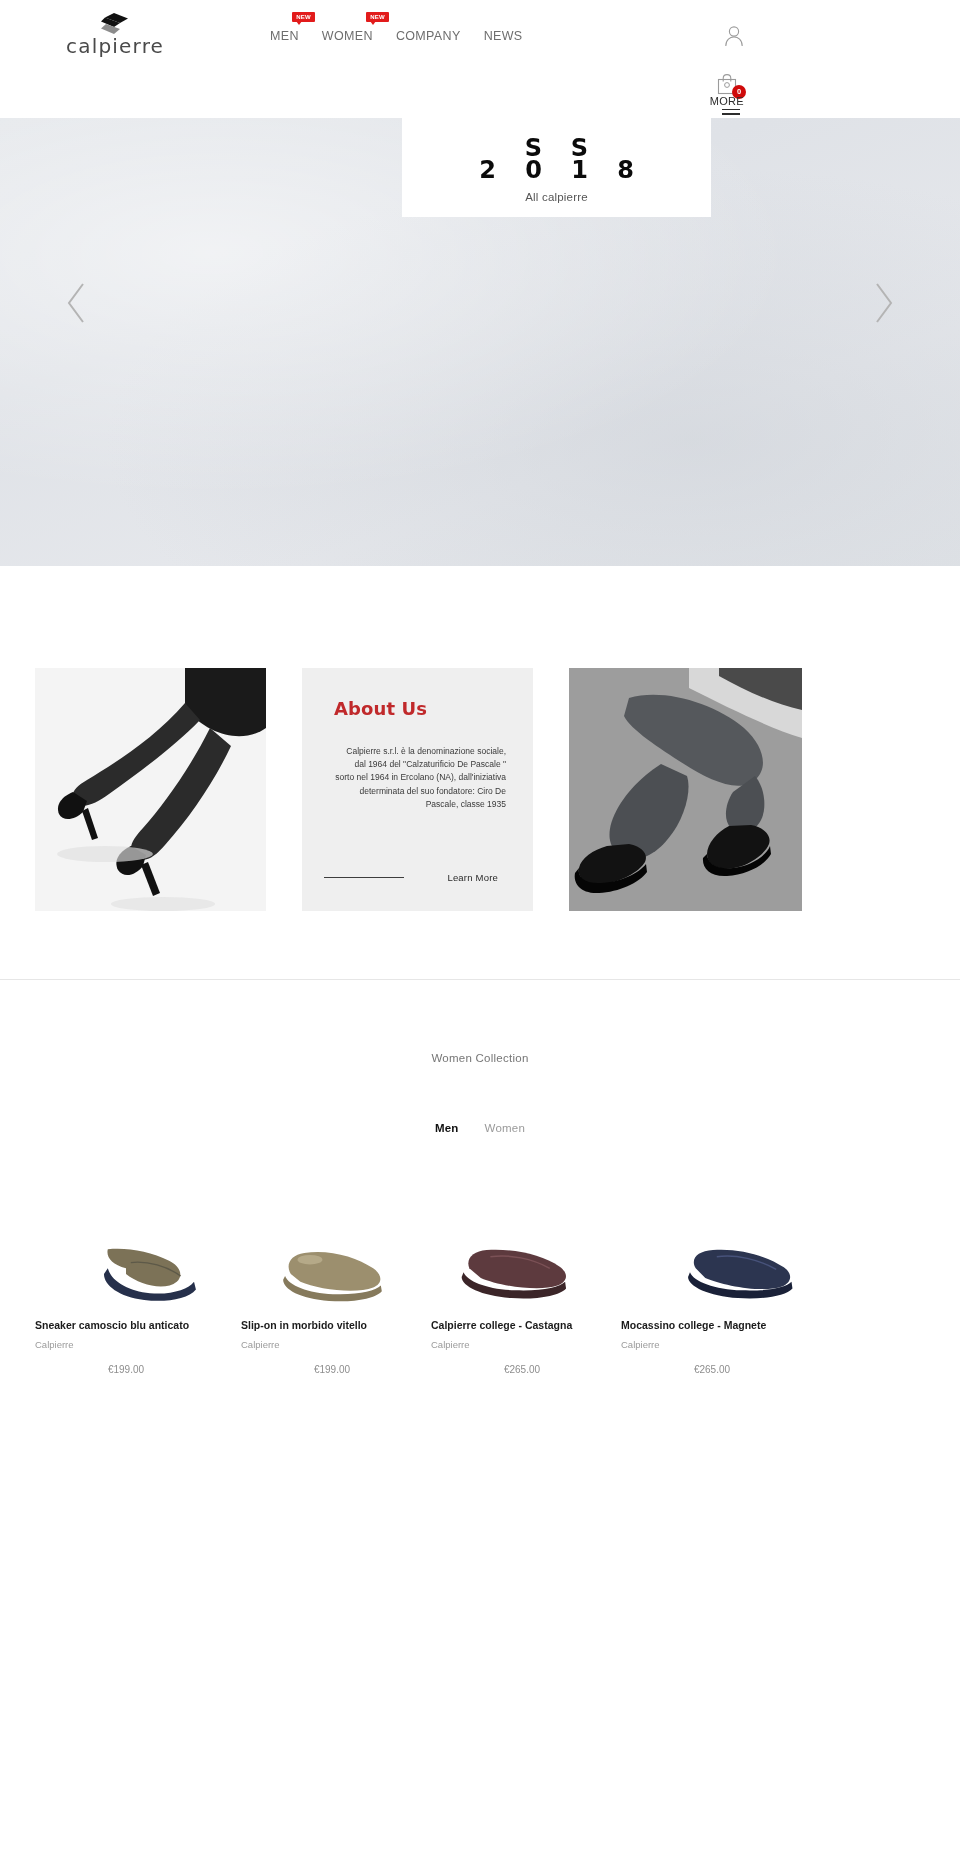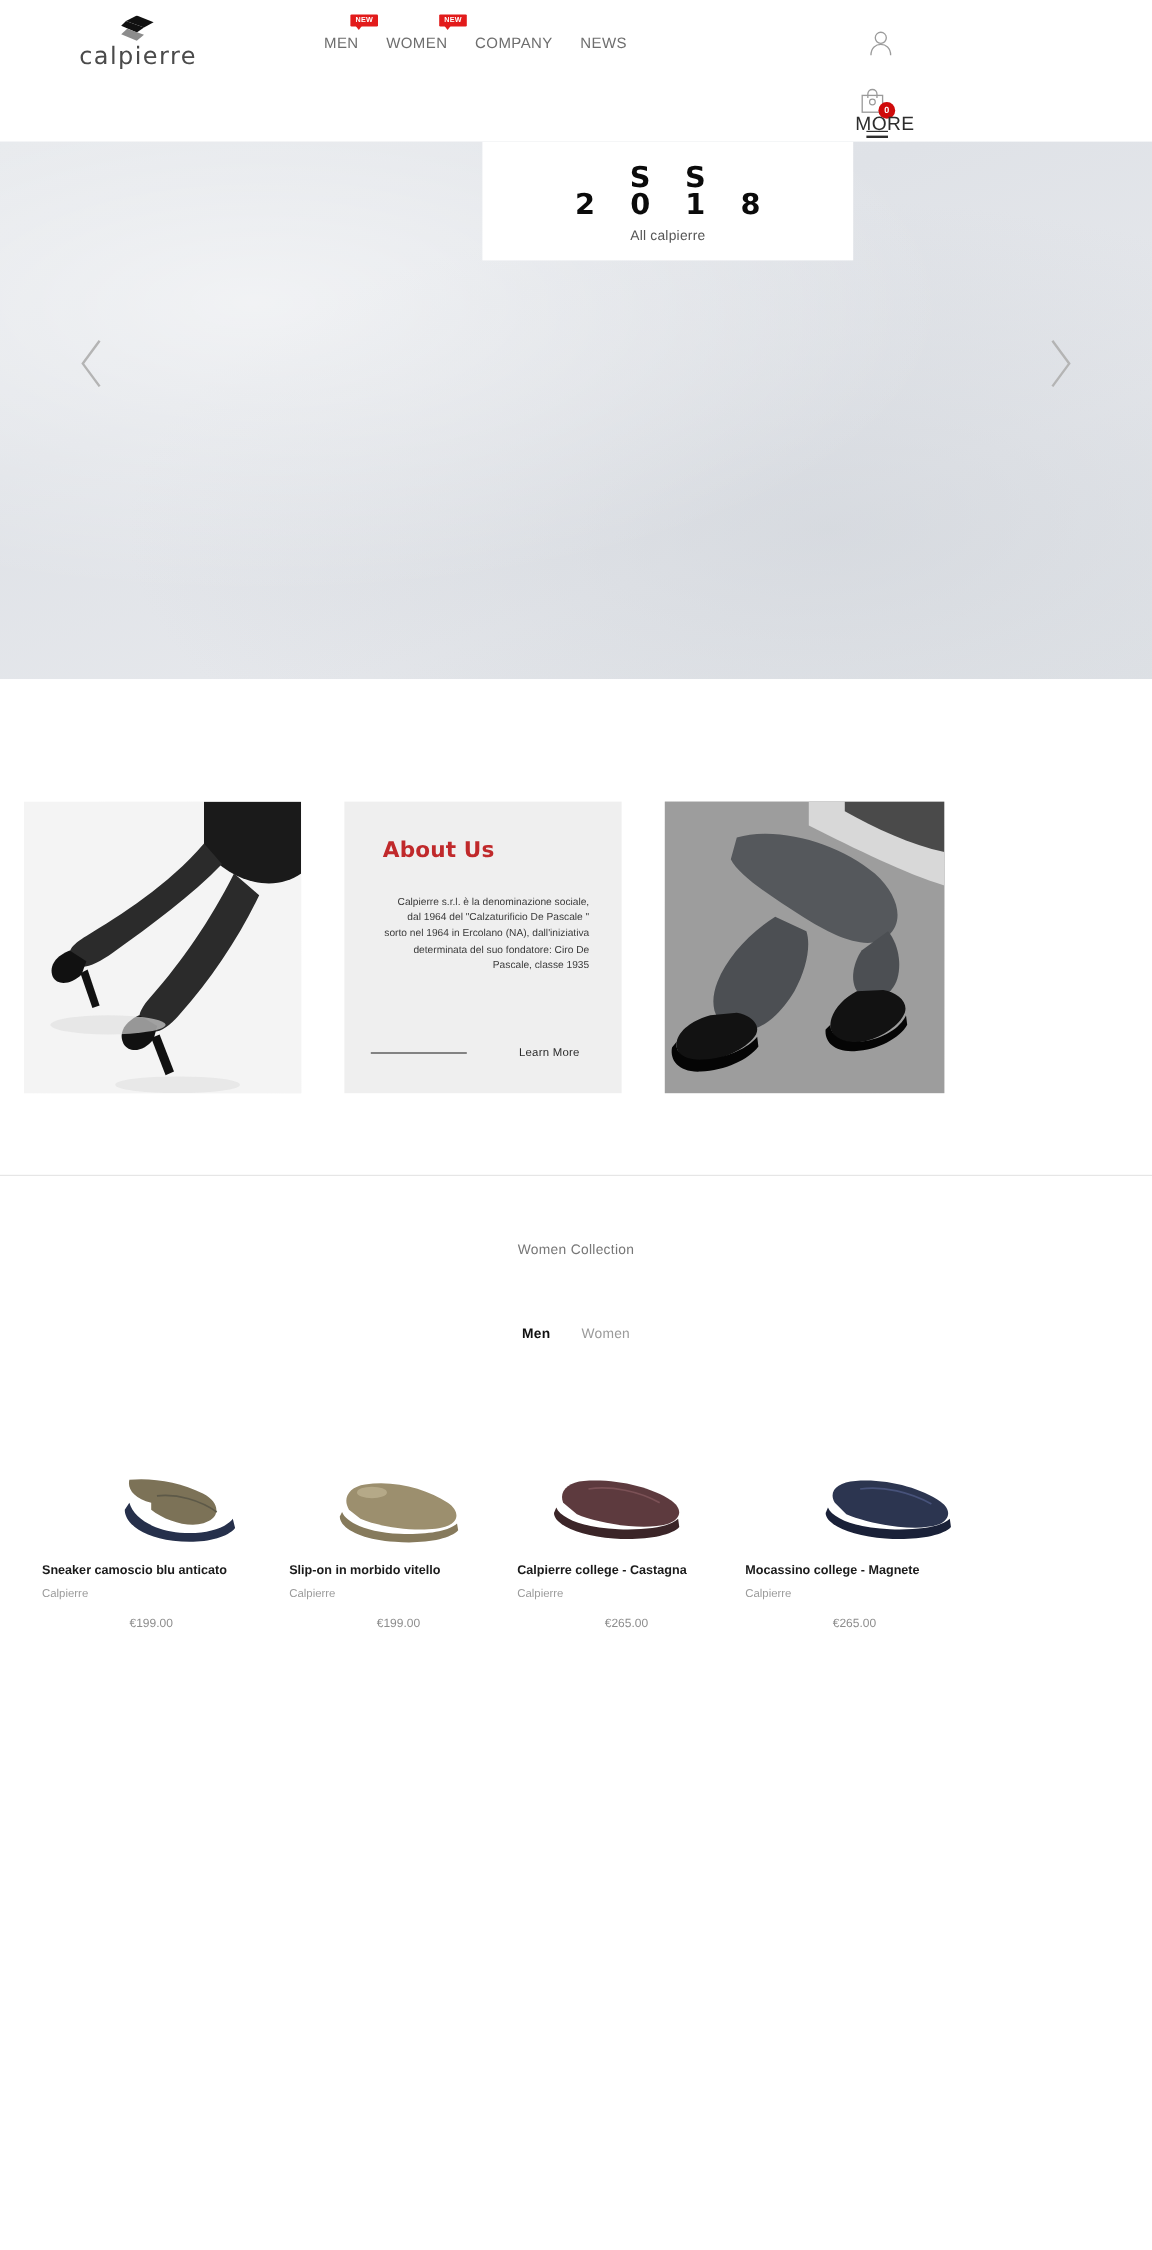--- a/index.html
+++ b/index.html
@@ -93,22 +93,22 @@
     border-radius: 50%;
     font-size: 7.5px;
     font-weight: bold;
     display: flex;
     align-items: center;
     justify-content: center;
     line-height: 1;
   }
   .more-label {
     position: absolute;
-    right: 198px; top: 95px;
-    font-size: 16px;
+    right: 216px; top: 95px;
+    font-size: 11px;
     color: #2d2d2d;
     letter-spacing: .3px;
     cursor: pointer;
   }
   .burger {
     position: absolute;
     right: 220px; top: 109px;
     width: 18px;
     cursor: pointer;
   }
@@ -176,21 +176,21 @@
 
   
   .about {
     position: relative;
     padding: 102px 0 0;
     background: #fff;
   }
   .about-row {
     display: flex;
     gap: 36px;
-    padding: 0 20px;
+    padding: 0 35px;
     align-items: flex-start;
   }
   .about-img {
     width: 231px;
     height: 243px;
     position: relative;
     overflow: hidden;
     flex: 0 0 231px;
   }
   .img-heels {
@@ -243,21 +243,21 @@
     cursor: pointer;
   }
 
   
   .shoe-svg { position:absolute; inset:0; width:100%; height:100%; }
 
   
   .collection {
     margin-top: 68px;
     border-top: 1px solid #e6e6e6;
-    padding-top: 56px;
+    padding-top: 72px;
     text-align: center;
   }
   .eyebrow {
     font-size: 11.5px;
     color: #767676;
     letter-spacing: .25px;
   }
   .coll-title {
     margin-top: 26px;
     font-size: 44px;

